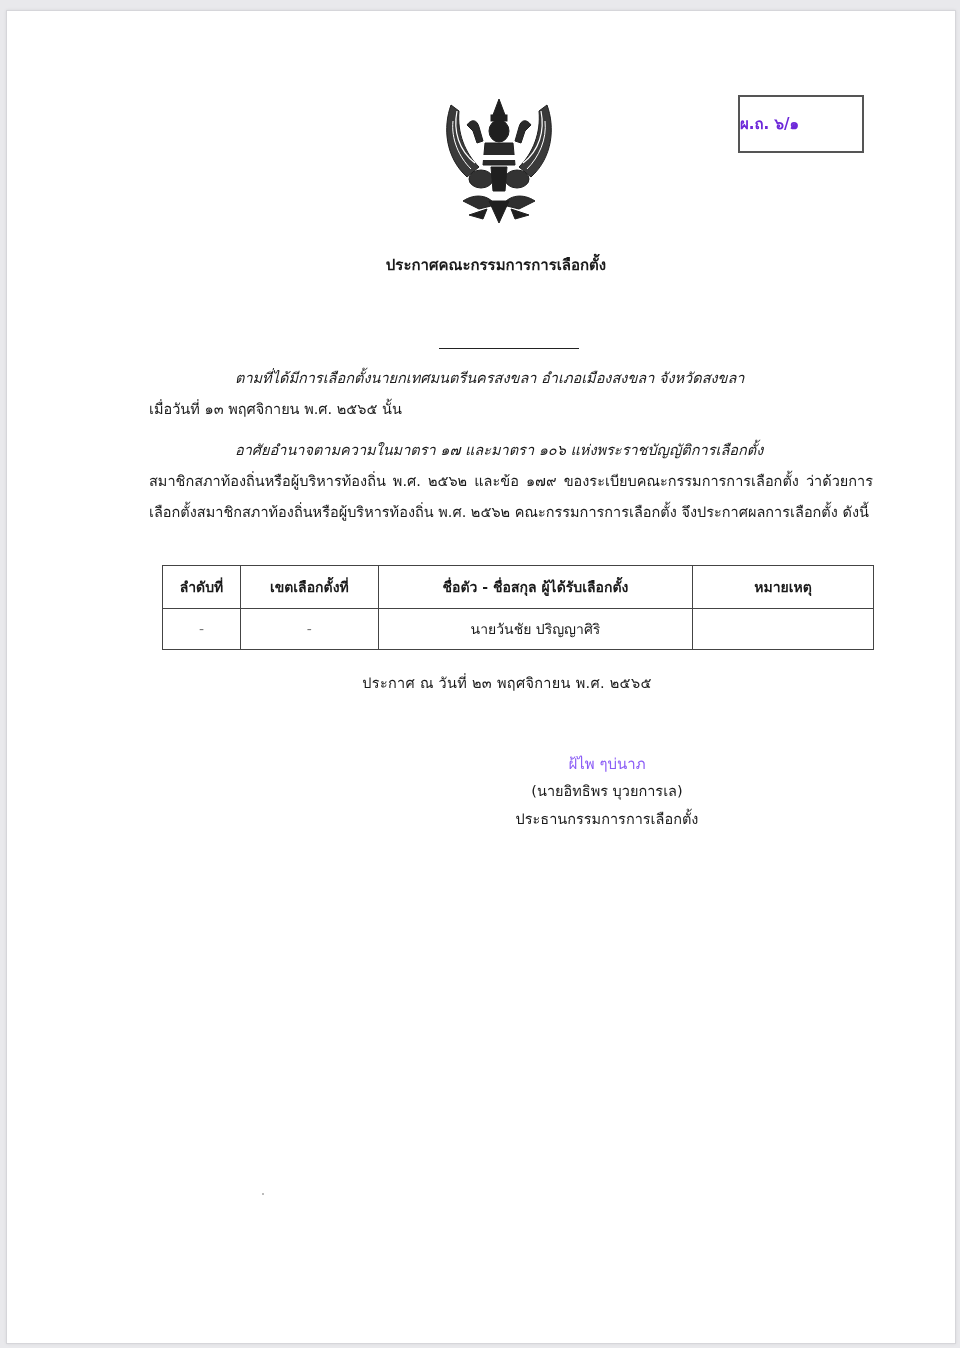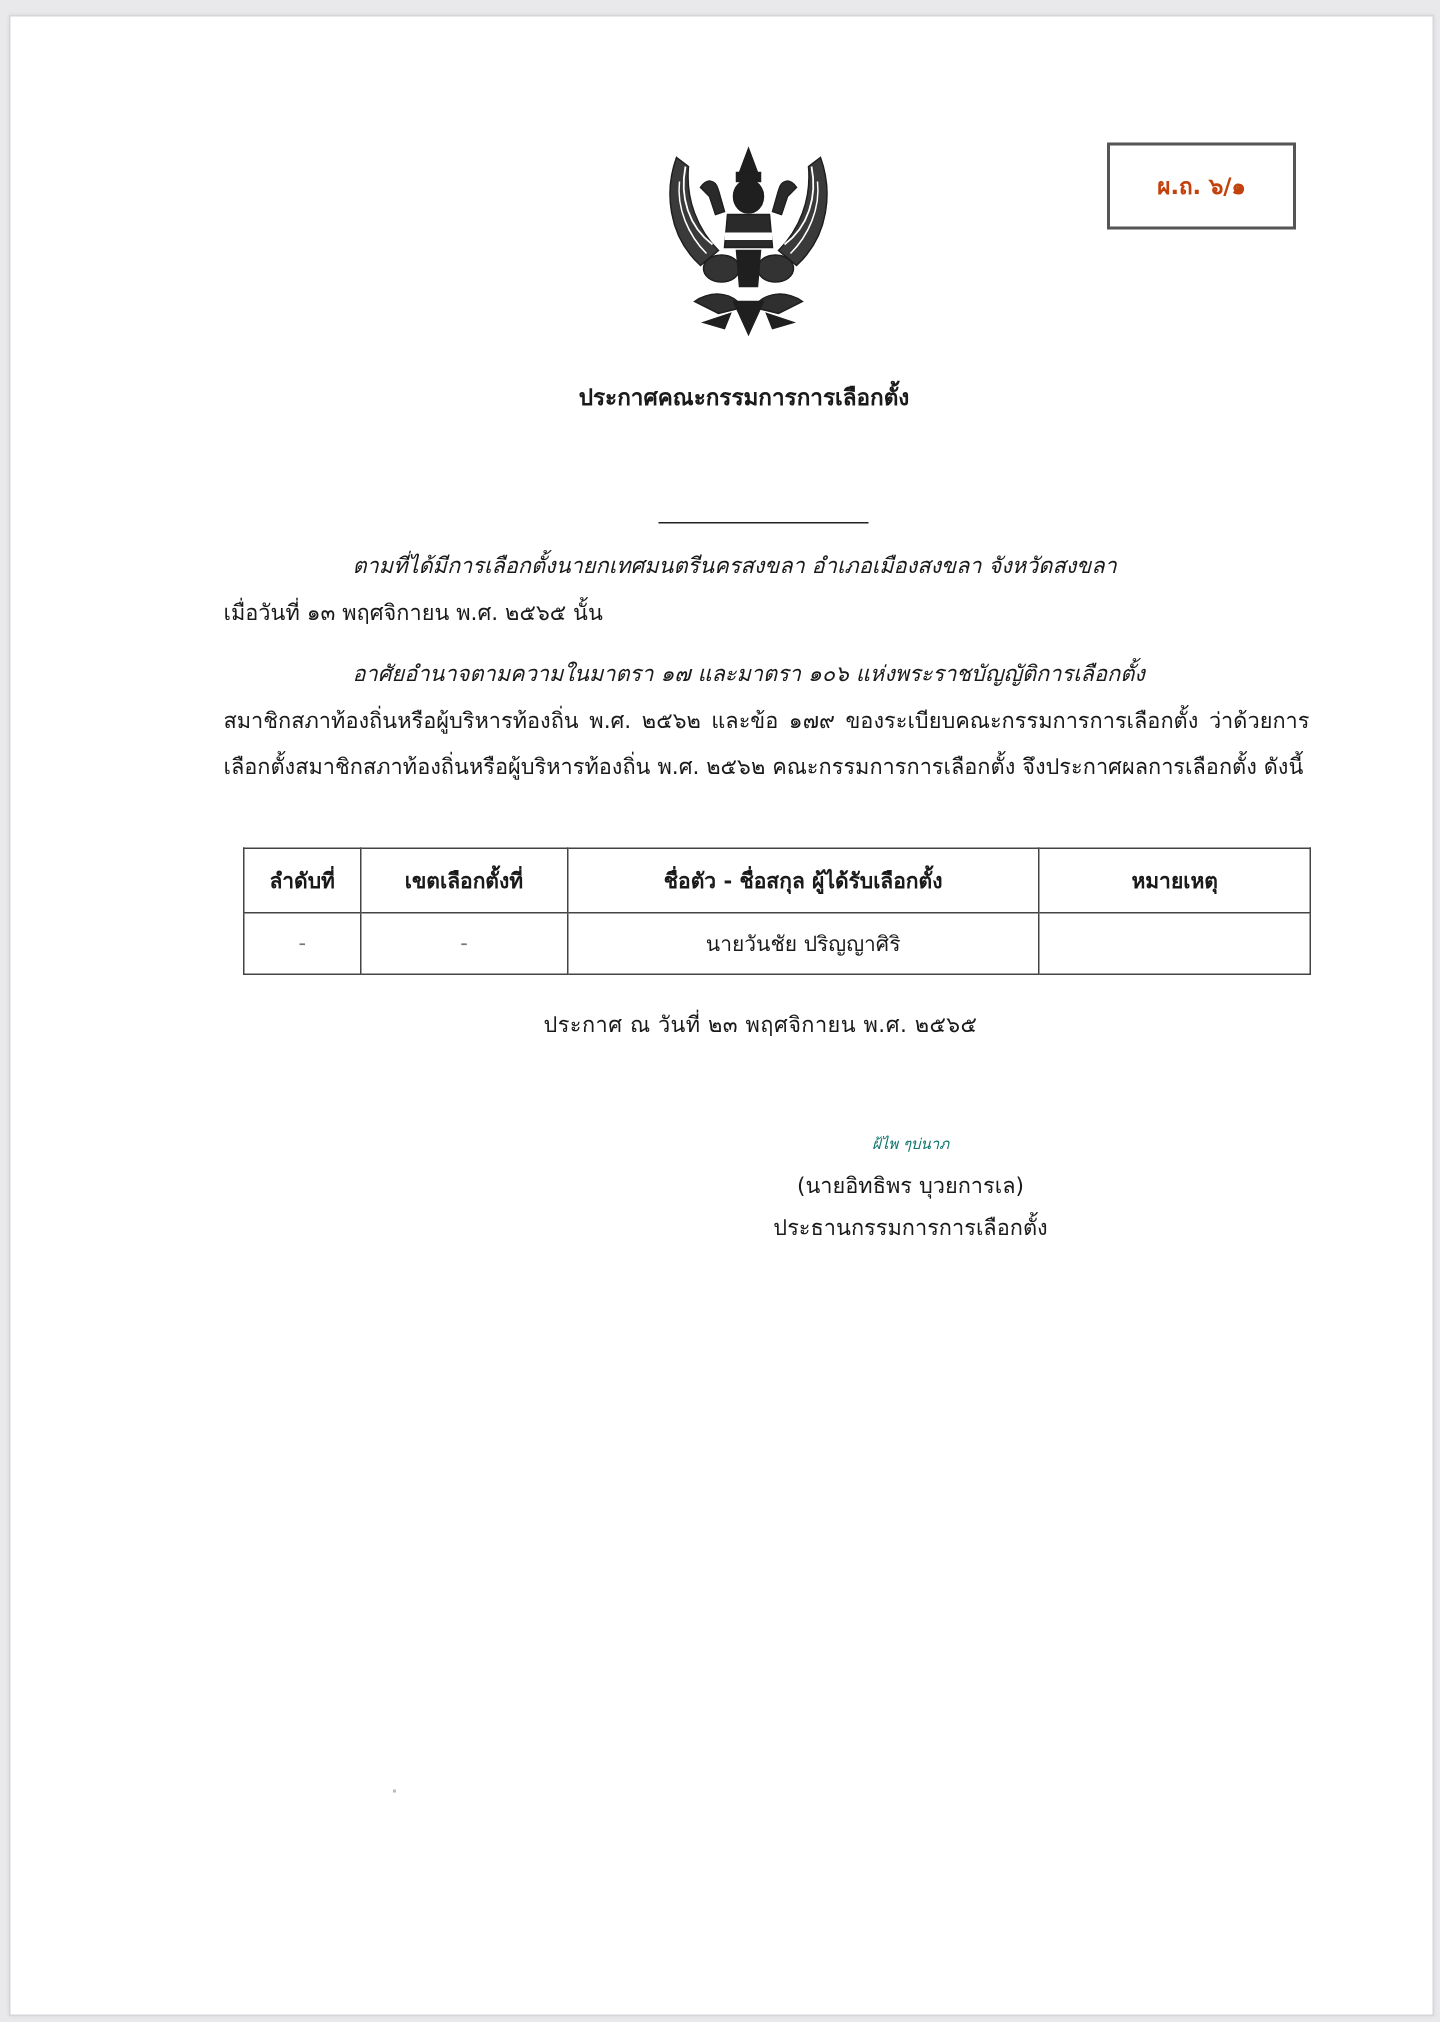--- a/index.html
+++ b/index.html
@@ -25,24 +25,24 @@
     .form-code {
       position: absolute;
       left: 731px;
       top: 84px;
       width: 126px;
       height: 58px;
       border: 2px solid #555;
       box-sizing: border-box;
       display: flex;
       align-items: center;
-      justify-content: center;
+      justify-content: flex-start;
       font-size: 15px;
       font-weight: bold;
-      color: #c2410c;
+      color: #6d28d9;
     }
     .emblem {
       position: absolute;
       left: 432px;
       top: 86px;
       width: 120px;
       height: 134px;
     }
     .title-block {
       position: absolute;
@@ -104,23 +104,22 @@
       left: 480px;
       top: 740px;
       width: 240px;
       text-align: center;
       font-size: 14.5px;
       line-height: 28px;
     }
     .signature {
       height: 26px;
       font-family: "DejaVu Serif", serif;
-      font-style: italic;
-      color: #0f766e;
-      font-size: 10px;
+      color: #8b5cf6;
+      font-size: 15px;
       line-height: 26px;
     }
     .speck {
       position: absolute;
       left: 255px;
       top: 1182px;
       width: 2px;
       height: 2px;
       background: #bbb;
     }

